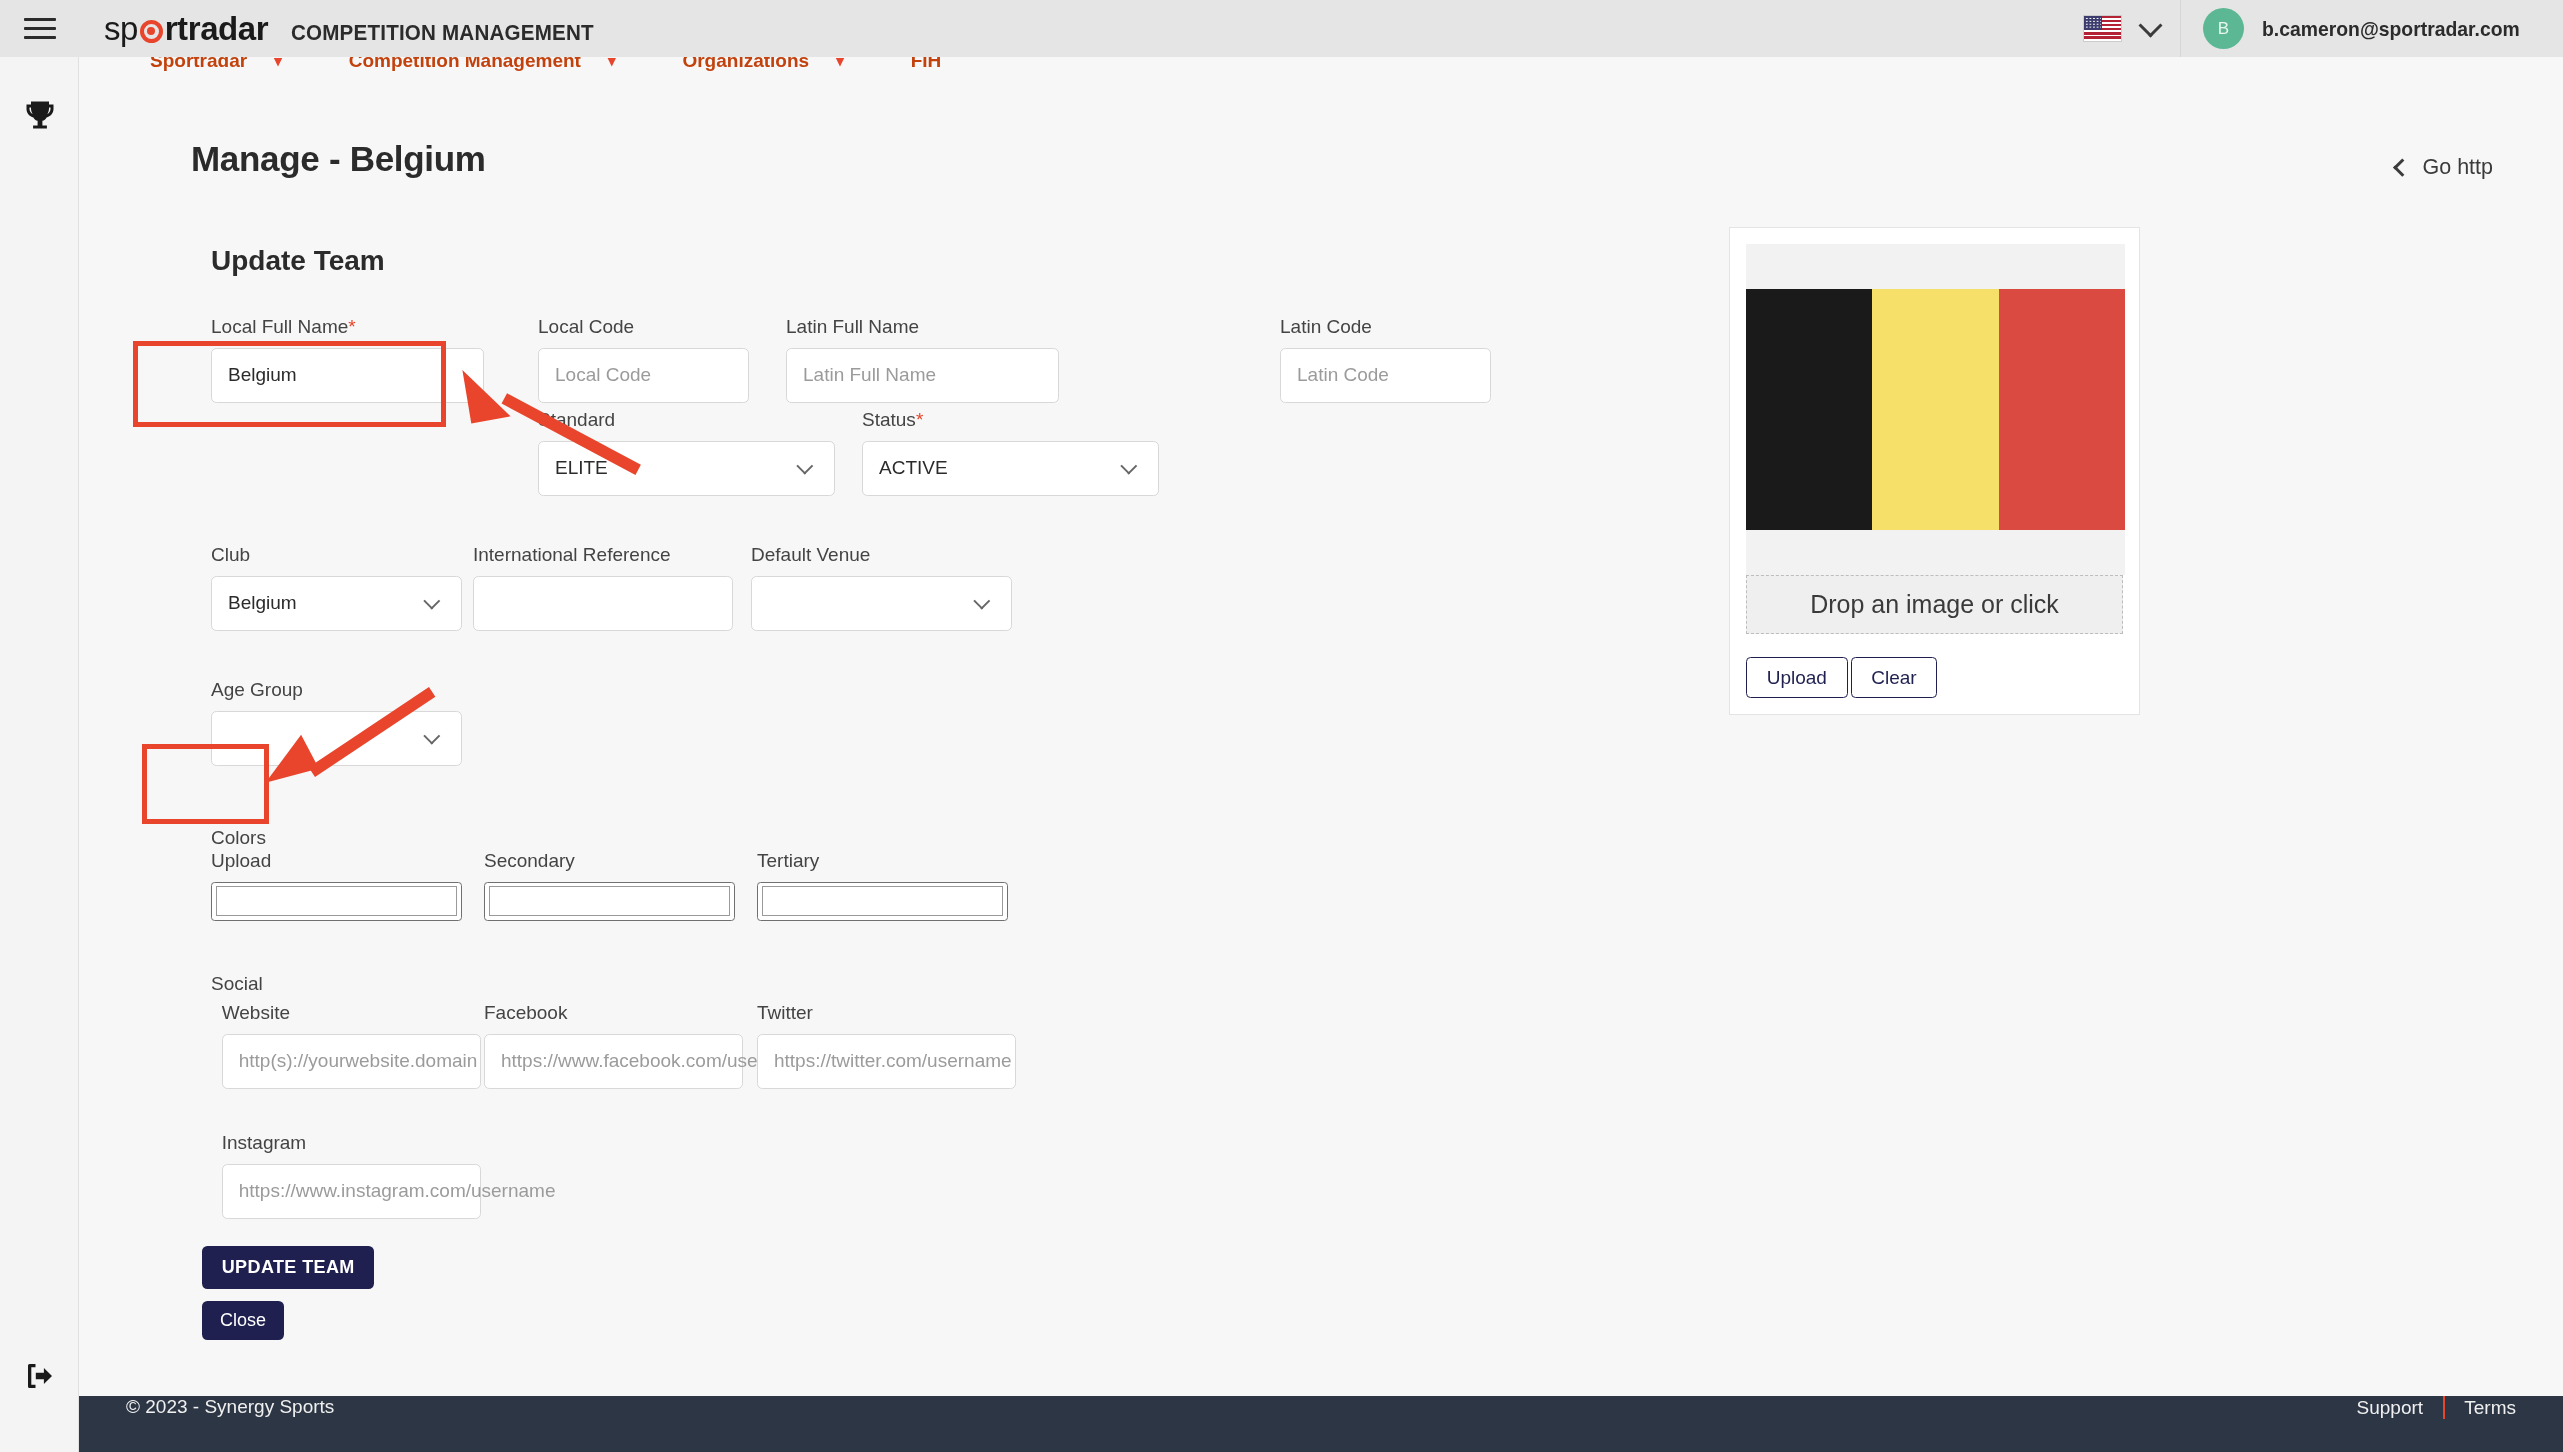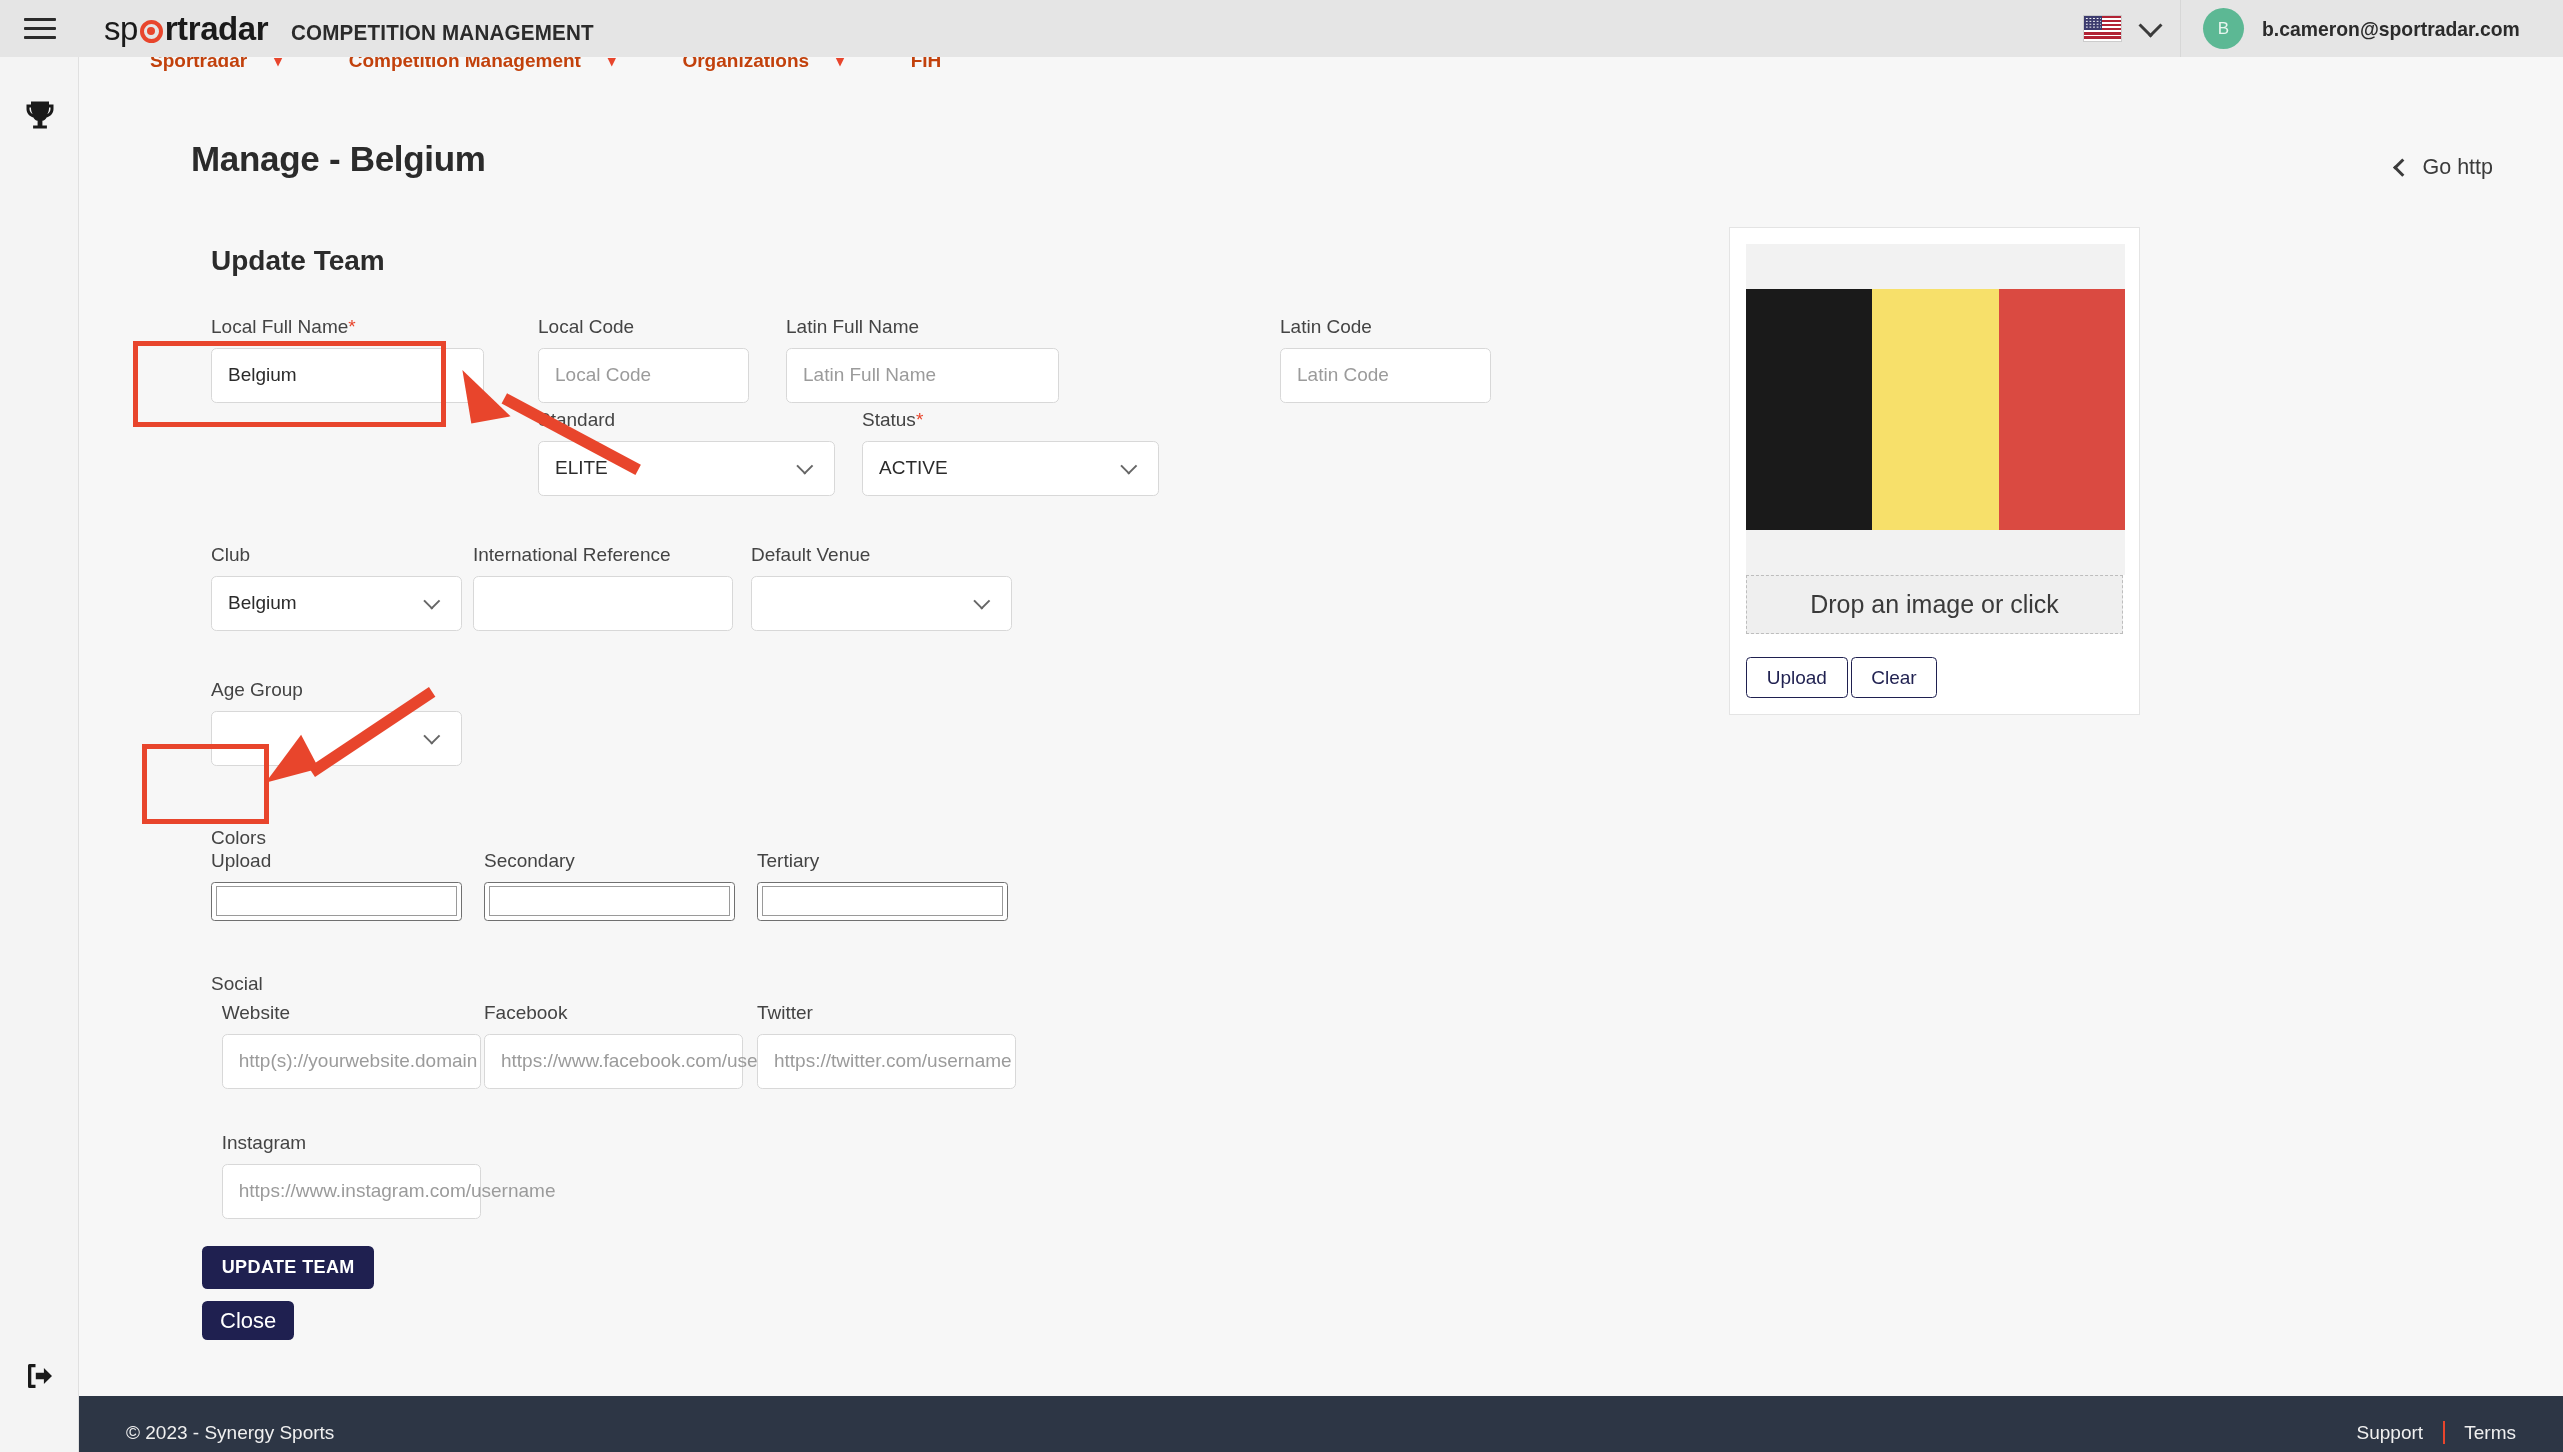--- a/index.html
+++ b/index.html
@@ -288,21 +288,21 @@
     height: 43px;
     cursor: pointer;
     display: inline-flex; align-items: center;
   }
   .btn-close {
     background: #1f2050;
     color: #ffffff;
     border: none;
     border-radius: 5.4px;
     font-family: "Liberation Sans", sans-serif;
-    font-size: 22px;
+    font-size: 18px;
     padding: 0 18px;
     height: 39px;
     cursor: pointer;
     display: inline-flex; align-items: center;
   }
 
   
   .media-panel {
     position: absolute;
     top: 170px; left: 1650px;
@@ -347,22 +347,22 @@
     height: 41px;
     cursor: pointer;
   }
 
   
   .footer {
     position: absolute;
     left: 79px; top: 1396px;
     width: 2484px; height: 56px;
     background: #2d3645;
-    display: flex; align-items: flex-end;
-    padding: 8px 47px;
+    display: flex; align-items: flex-start;
+    padding: 0 47px;
     z-index: 20;
   }
   .footer-left {
     color: #f0f0f0;
     font-size: 19px;
   }
   .footer-right {
     margin-left: auto;
     display: flex; align-items: center;
     gap: 19.7px;

